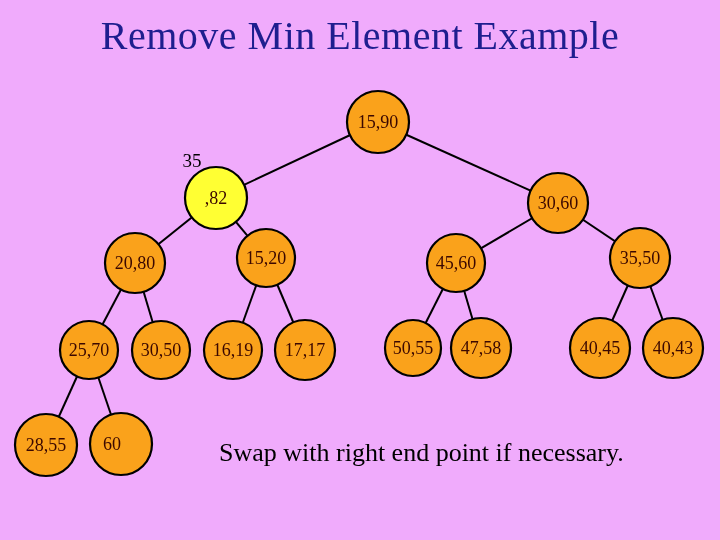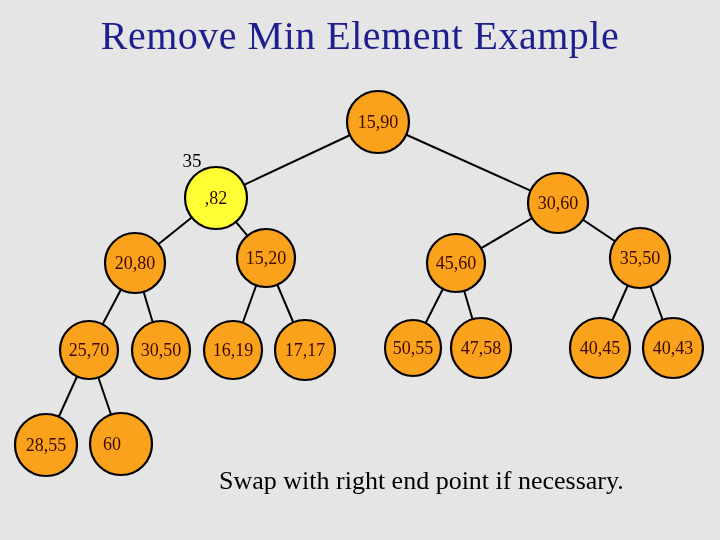--- a/index.html
+++ b/index.html
@@ -1,20 +1,20 @@
 <!DOCTYPE html>
 <html><head>
 <meta charset="utf-8">
 <style>
   html, body { margin: 0; padding: 0; background: #ffffff; }
   .slide {
     position: relative;
     width: 720px;
     height: 540px;
-    background: #e5e5e5;
+    background: #f0abfc;
     overflow: hidden;
     font-family: "Liberation Serif", serif;
   }
   .title {
     position: absolute;
     top: 12px;
     left: 0;
     right: 0;
     text-align: center;
     font-size: 40px;
@@ -30,21 +30,20 @@
     width: 720px;
     height: 540px;
   }
   .caption {
     position: absolute;
     left: 219px;
     top: 438px;
     font-size: 26px;
     color: #000000;
     white-space: nowrap;
-    margin-top: 28px;
   }
 </style>
 </head>
 <body>
 
 <div class="slide">
   <h1 class="title">Remove Min Element Example</h1>
 
   <svg class="tree-svg" viewBox="0 0 720 540" xmlns="http://www.w3.org/2000/svg">
     <g>

